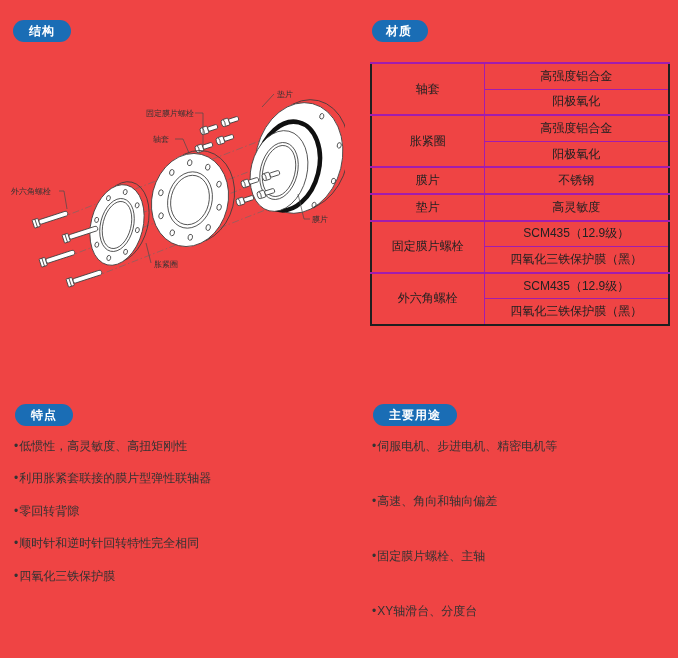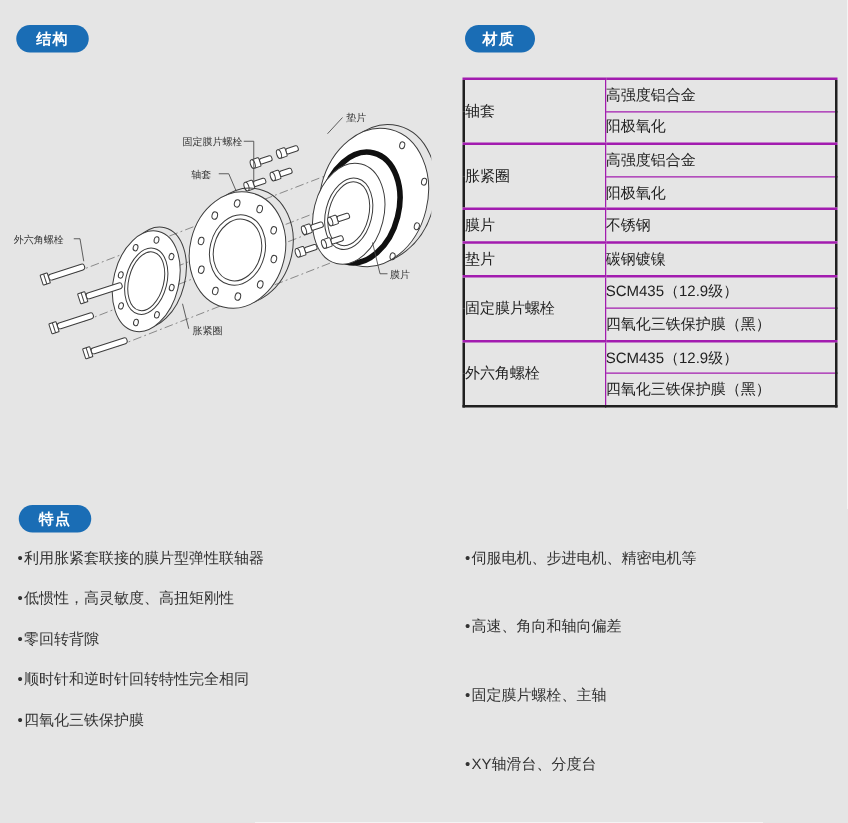--- a/index.html
+++ b/index.html
@@ -1,52 +1,53 @@
 <!DOCTYPE html>
 <html style="--accent: #1a6db5;"><head>
 <meta charset="utf-8">
 <style>
   html,body{margin:0;padding:0;background:#fff;}
-  .page{position:relative;width:678px;height:658px;background:#e5e5e5;overflow:hidden;
+  .page{position:relative;width:678px;height:658px;background:#ef4444;overflow:hidden;
         font-family:"Liberation Sans","DejaVu Sans",sans-serif;color:#333;}
   .badge{position:absolute;background:var(--accent,#1a6db5);color:#fff;font-weight:bold;
          font-size:12px;height:22px;line-height:22px;padding:0 16px;border-radius:11px;
          letter-spacing:1px;white-space:nowrap;}
   .badge-structure{left:13px;top:20px;}
   .badge-material{left:372px;top:20px;padding-left:14px;}
   .badge-features{left:15px;top:404px;padding-left:16px;}
   .badge-uses{left:373px;top:404px;}
   .diagram{position:absolute;left:0;top:70px;width:345px;height:230px;}
   .ln{fill:none;stroke:#3c3c3c;stroke-width:0.8;}
   .fw{fill:#ffffff;stroke:#3c3c3c;stroke-width:0.8;}
   .dia{fill:none;stroke:#101010;stroke-width:4.5;}
   .cl{fill:none;stroke:#6a6a6a;stroke-width:0.6;stroke-dasharray:7 2.5 1.5 2.5;}
   .ldr{fill:none;stroke:#4a4a4a;stroke-width:0.7;}
   .lbl{font-size:8px;fill:#333;font-family:"Liberation Sans","DejaVu Sans",sans-serif;}
   .mat-table{position:absolute;left:370px;top:62px;width:298px;border-collapse:collapse;
              table-layout:fixed;border:2px solid #1f1f1f;}
-  .mat-table td{border:1px solid #a21caf;height:24.6px;text-align:left;vertical-align:middle;
+  .mat-table td{border:1px solid #a21caf;height:24.6px;text-align:center;vertical-align:middle;
                 font-size:12px;color:#222;padding:0;overflow:hidden;}
   .mat-table tr.grp td{border-top-width:2px;}
   .bullet-list{position:absolute;margin:0;padding:0;list-style:none;}
   .features-list{left:14px;top:439px;width:330px;}
   .uses-list{left:372px;top:439px;width:300px;}
   .bullet-list li{font-size:12px;line-height:14.4px;color:#333;white-space:nowrap;}
   .features-list li{margin-bottom:18px;}
   .uses-list li{margin-bottom:40.6px;}
   .blt{margin-right:1px;}
 </style>
 </head>
 <body>
 
 <div class="page">
 
   <div class="badge badge-structure">结构</div>
   <div class="badge badge-material">材质</div>
   <div class="badge badge-features">特点</div>
+  <div class="badge badge-uses">主要用途</div>
 
   <svg class="diagram" viewBox="0 0 345 230">
 
     <g>
       <line class="cl" x1="60" y1="148" x2="262" y2="70"></line>
       <line class="cl" x1="90" y1="163" x2="292" y2="85"></line>
       <line class="cl" x1="67" y1="187" x2="270" y2="108"></line>
       <line class="cl" x1="94" y1="207" x2="296" y2="128"></line>
     </g>
 
@@ -217,42 +218,42 @@
       </tr>
       <tr>
         <td>阳极氧化</td>
       </tr>
       <tr class="grp">
         <td>膜片</td>
         <td>不锈钢</td>
       </tr>
       <tr class="grp">
         <td>垫片</td>
-        <td>碳钢镀镍</td>
+        <td>高灵敏度</td>
       </tr>
       <tr class="grp">
         <td rowspan="2">固定膜片螺栓</td>
         <td>SCM435（12.9级）</td>
       </tr>
       <tr>
         <td>四氧化三铁保护膜（黑）</td>
       </tr>
       <tr class="grp">
         <td rowspan="2">外六角螺栓</td>
         <td>SCM435（12.9级）</td>
       </tr>
       <tr>
         <td>四氧化三铁保护膜（黑）</td>
       </tr>
     </tbody>
   </table>
 
   <ul class="bullet-list features-list">
+    <li><span class="blt">•</span><span>低惯性，高灵敏度、高扭矩刚性</span></li>
     <li><span class="blt">•</span><span>利用胀紧套联接的膜片型弹性联轴器</span></li>
-    <li><span class="blt">•</span><span>低惯性，高灵敏度、高扭矩刚性</span></li>
     <li><span class="blt">•</span><span>零回转背隙</span></li>
     <li><span class="blt">•</span><span>顺时针和逆时针回转特性完全相同</span></li>
     <li><span class="blt">•</span><span>四氧化三铁保护膜</span></li>
   </ul>
 
   <ul class="bullet-list uses-list">
     <li><span class="blt">•</span><span>伺服电机、步进电机、精密电机等</span></li>
     <li><span class="blt">•</span><span>高速、角向和轴向偏差</span></li>
     <li><span class="blt">•</span><span>固定膜片螺栓、主轴</span></li>
     <li><span class="blt">•</span><span>XY轴滑台、分度台</span></li>

